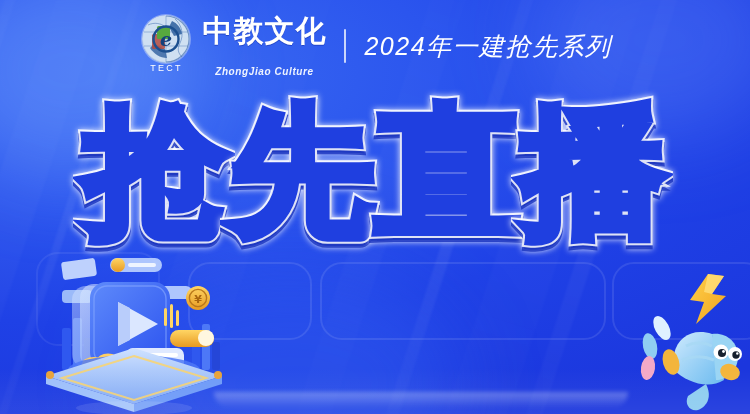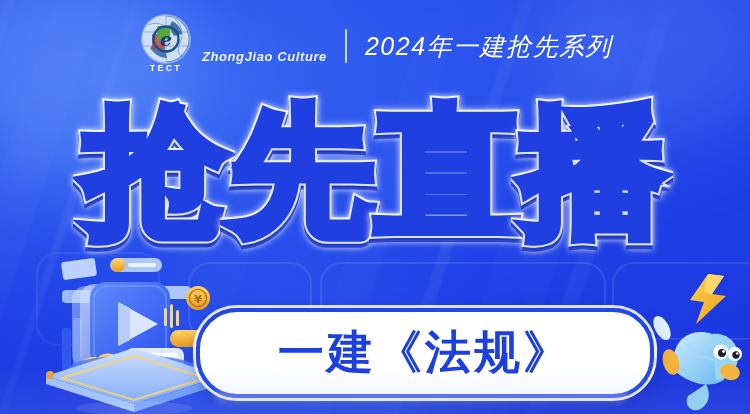--- a/index.html
+++ b/index.html
@@ -38,25 +38,25 @@
   .gh4{left:36px;top:252px;width:120px;height:90px;border-color:rgba(255,255,255,.07);}
 
   
   .header{position:absolute;left:0;right:0;top:10px;height:72px;display:flex;align-items:center;justify-content:center;gap:0;}
   .logo-wrap{display:flex;align-items:center;gap:8px;}
   .logo-mark{position:relative;width:56px;height:62px;display:flex;flex-direction:column;align-items:center;justify-content:flex-start;}
   .globe{width:48px;height:48px;border-radius:50%;position:relative;overflow:hidden;
          background:radial-gradient(circle at 34% 30%,#dfe9f7 0%,#bcd0ea 48%,#a8c2e2 100%);
          box-shadow:0 0 0 1px rgba(255,255,255,.35);}
   .globe svg{position:absolute;inset:0;}
-  .tect{font-size:9px;letter-spacing:2.2px;font-weight:bold;color:#fff;margin-top:1px;line-height:1;}
+  .tect{font-size:9px;letter-spacing:2.2px;font-weight:normal;color:#fff;margin-top:1px;line-height:1;}
   .brand{display:flex;flex-direction:column;align-items:center;line-height:1;}
   .brand-cn{font-size:30px;font-weight:bold;color:#ffffff;letter-spacing:1px;
             text-shadow:0 1px 0 rgba(20,50,170,.55);font-family:"DejaVu Serif","Liberation Serif",serif;}
-  .brand-en{font-size:13px;font-style:italic;font-weight:bold;color:#eef3ff;letter-spacing:.6px;margin-top:21px;}
+  .brand-en{font-size:10px;font-style:italic;font-weight:bold;color:#eef3ff;letter-spacing:.6px;margin-top:21px;}
   .divider{width:2px;height:34px;background:rgba(255,255,255,.75);margin:0 18px;border-radius:2px;}
   .series{font-size:25px;color:#ffffff;letter-spacing:1.5px;white-space:nowrap;font-style:italic;}
 
   
   .title-row{position:absolute;left:0;right:0;top:88px;height:168px;display:flex;align-items:center;justify-content:center;gap:6px;}
   .ch{
     position:relative;font-size:140px;line-height:1;font-weight:bold;
     font-family:"DejaVu Sans","Liberation Sans",sans-serif;
     letter-spacing:0;
     color:transparent;
@@ -140,20 +140,21 @@
             <rect x="10" y="19" width="13" height="15" rx="1.5" fill="#b24a3f" opacity=".85"></rect>
             <rect x="15" y="11" width="13" height="13" rx="1.5" fill="#57a83e"></rect>
             <circle cx="24" cy="24" r="12.5" fill="none" stroke="#1c4f8f" stroke-width="2.4"></circle>
             <text x="24" y="31" font-family="DejaVu Serif, serif" font-size="19" font-style="italic" font-weight="bold" fill="#13407c" text-anchor="middle">e</text>
           </svg>
         </div>
         <div class="tect">TECT</div>
       </div>
 
       <div class="brand">
+        <div class="brand-cn">中教文化</div>
         <div class="brand-en">ZhongJiao Culture</div>
       </div>
     </div>
 
     <div class="divider"></div>
 
     <div class="series">2024年一建抢先系列</div>
   </div>
 
   <div class="title-row">
@@ -278,19 +279,16 @@
         <circle cx="101" cy="102" r="7.5" fill="#ffffff"></circle>
         <circle cx="115" cy="104" r="7" fill="#ffffff"></circle>
         <circle cx="102" cy="103" r="4" fill="#17202e"></circle>
         <circle cx="116" cy="105" r="3.7" fill="#17202e"></circle>
         <circle cx="103.5" cy="101.5" r="1.4" fill="#ffffff"></circle>
         <circle cx="117.3" cy="103.5" r="1.2" fill="#ffffff"></circle>
       </g>
     </svg>
   </div>
 
-  <div class="pill">
-    <span class="pill-text">一建《法规》</span>
-  </div>
   <div class="pill-reflect"></div>
 
   <div class="floorglow"></div>
 </div>
 
 </body></html>

